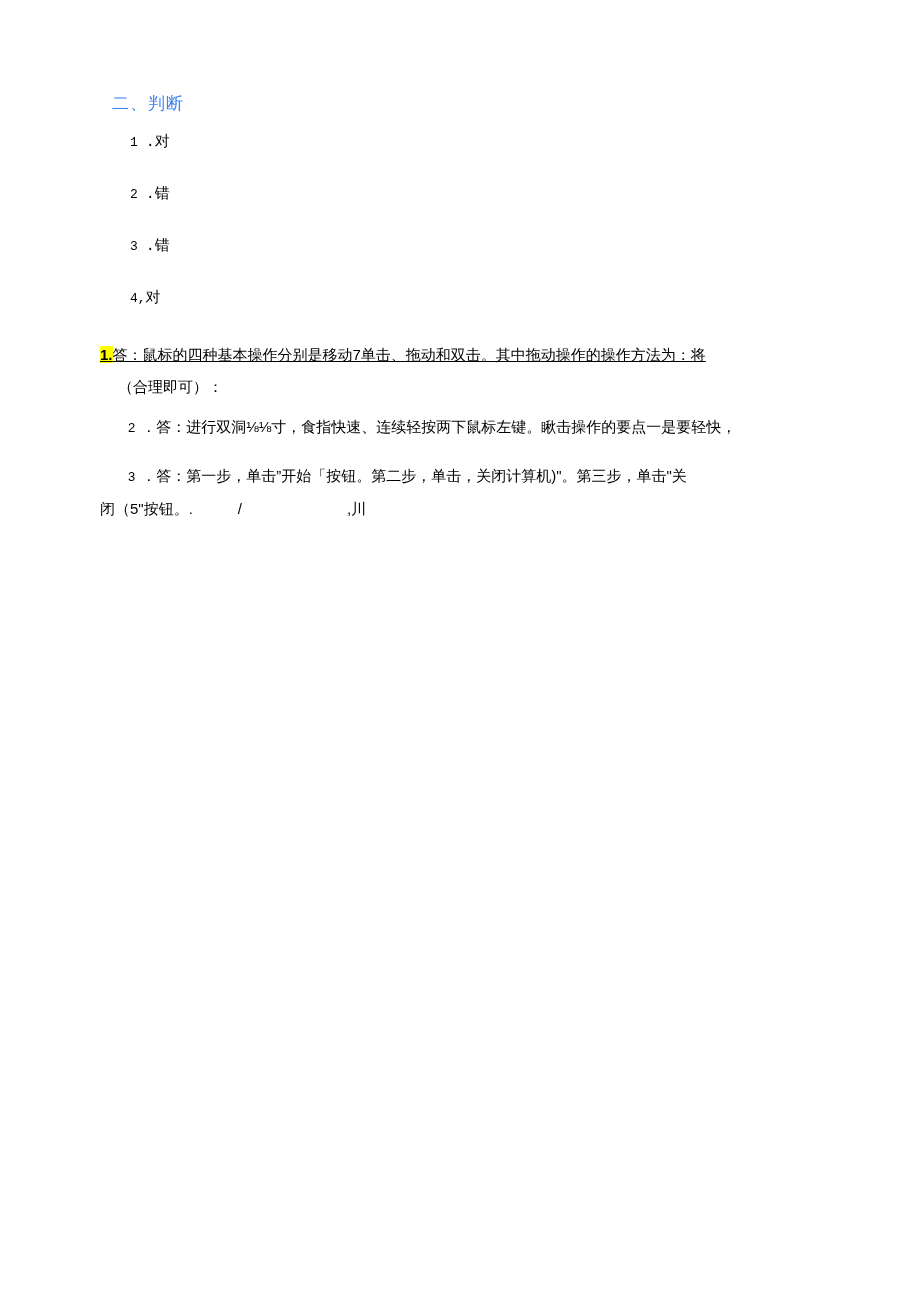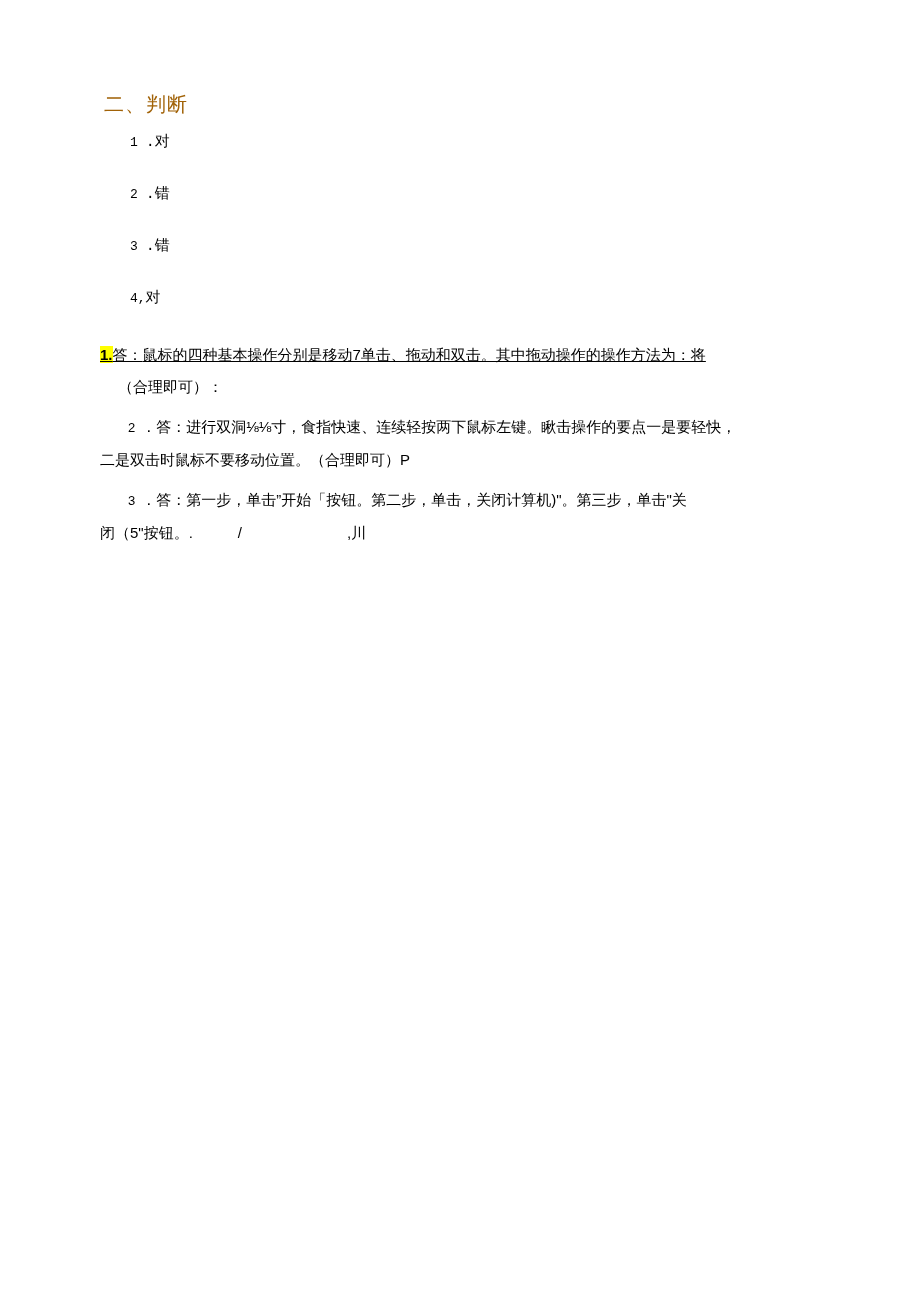--- a/index.html
+++ b/index.html
@@ -21,25 +21,25 @@
     box-sizing: border-box;
     padding: 0;
   }
   .content {
     position: absolute;
     left: 100px;
     top: 90px;
     width: 740px;
   }
   .section-heading {
-    font-size: 20px;
+    font-size: 17px;
     line-height: 28px;
     letter-spacing: 1px;
-    color: #a16207;
-    margin: 0 0 14px 4px;
+    color: #3b82f6;
+    margin: 0 0 14px 12px;
     font-weight: normal;
   }
   .section-heading.second {
     margin-top: 36px;
   }
   .tf-list {
     margin: 0;
     padding: 0;
     list-style: none;
     font-family: Liberation Mono, monospace;
@@ -82,21 +82,21 @@
     padding-left: 0;
     margin-bottom: 2px;
   }
   .q1-tail {
     padding-left: 18px;
     margin-bottom: 10px;
   }
   .q2 {
     padding-left: 38px;
     text-indent: -10px;
-    margin-bottom: 2px;
+    margin-bottom: 18px;
   }
   .q2-cont {
     padding-left: 0;
     margin-bottom: 10px;
   }
   .q3 {
     padding-left: 38px;
     text-indent: -10px;
     margin-bottom: 2px;
   }
@@ -135,21 +135,20 @@
     <div class="qa-block">
 
       <p class="qa-para q1">
         <span class="hl">1.</span><span>答：</span><span>鼠标的四种基本操作分别是移动7单击、拖动和双击。其中拖动操作的操作方法为：将</span>
       </p>
       <p class="qa-para q1-tail">（合理即可）：</p>
 
       <p class="qa-para q2">
         <span class="inline-num">2</span><span>．答：</span><span>进行双洞⅛⅛寸，食指快速、连续轻按两下鼠标左键。瞅击操作的要点一是要轻快，</span>
       </p>
-      <p class="qa-para q2-cont">二是双击时鼠标不要移动位置。（合理即可）P</p>
 
       <p class="qa-para q3">
         <span class="inline-num">3</span><span>．答：</span><span>第一步，单击”开始「按钮。第二步，单击，关闭计算机)"。第三步，单击"关</span>
       </p>
       <p class="qa-para q3-cont">闭（5"按钮。.　　　/　　　　　　　,川</p>
 
     </div>
   </div>
 </div>
 

